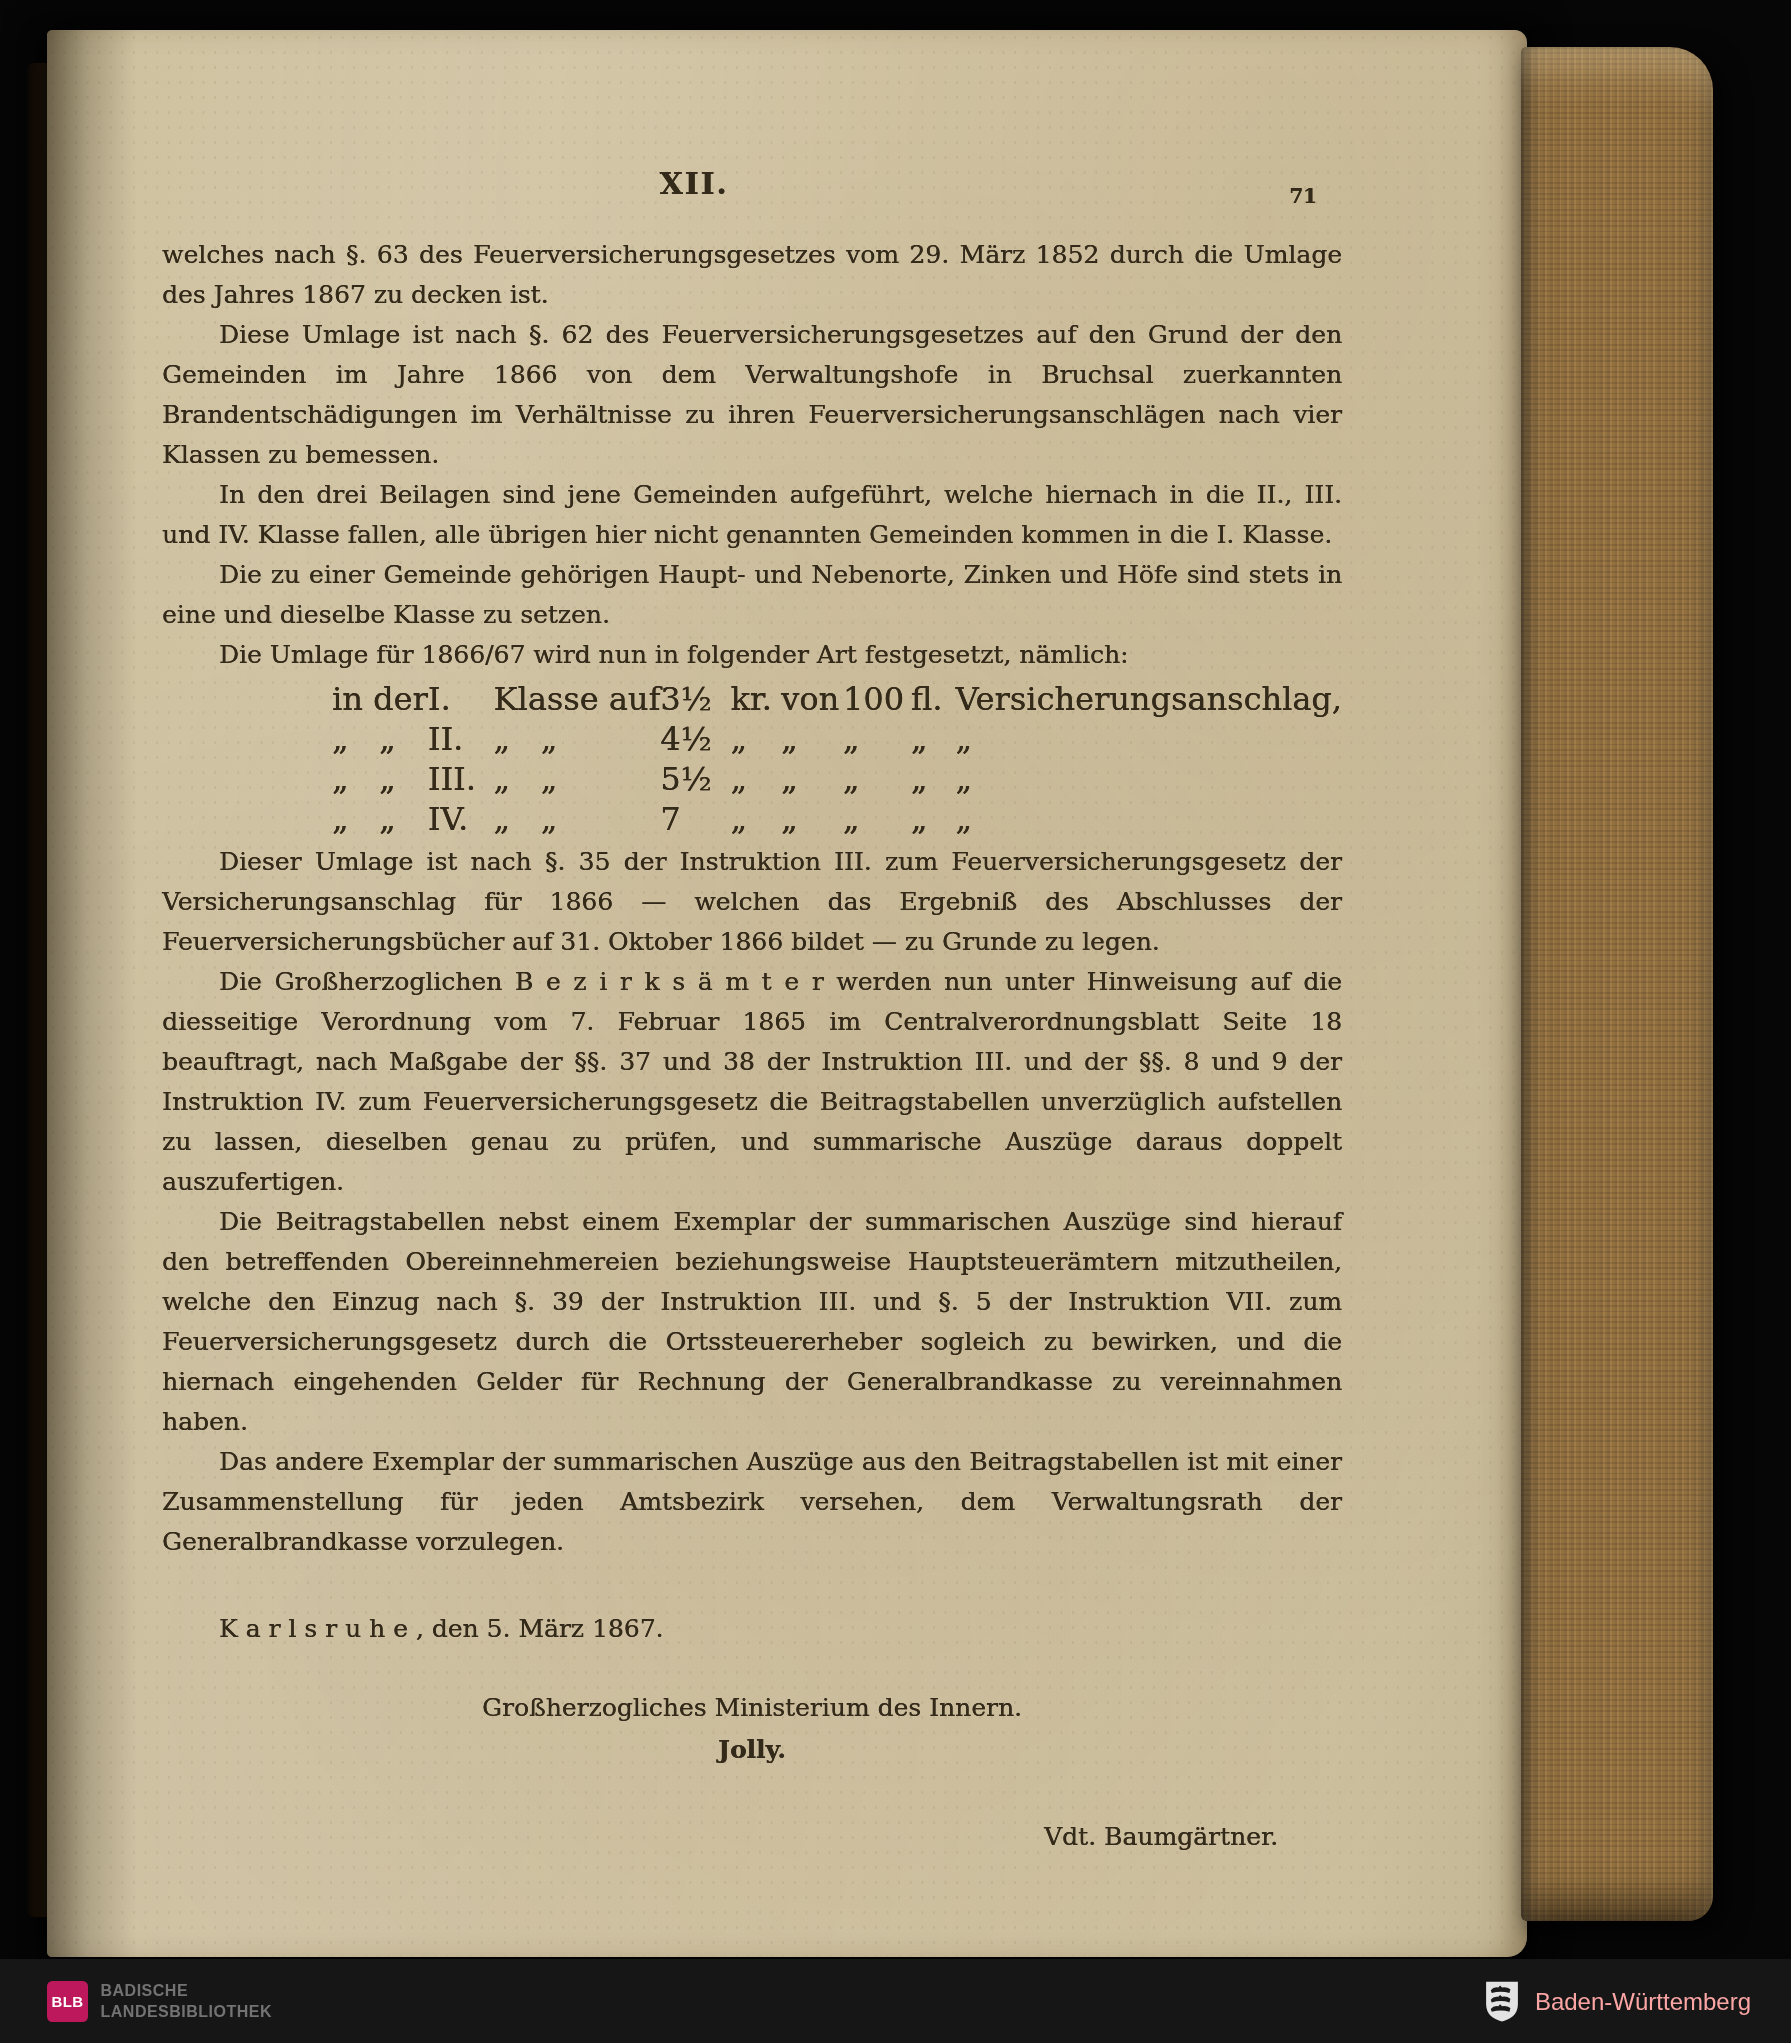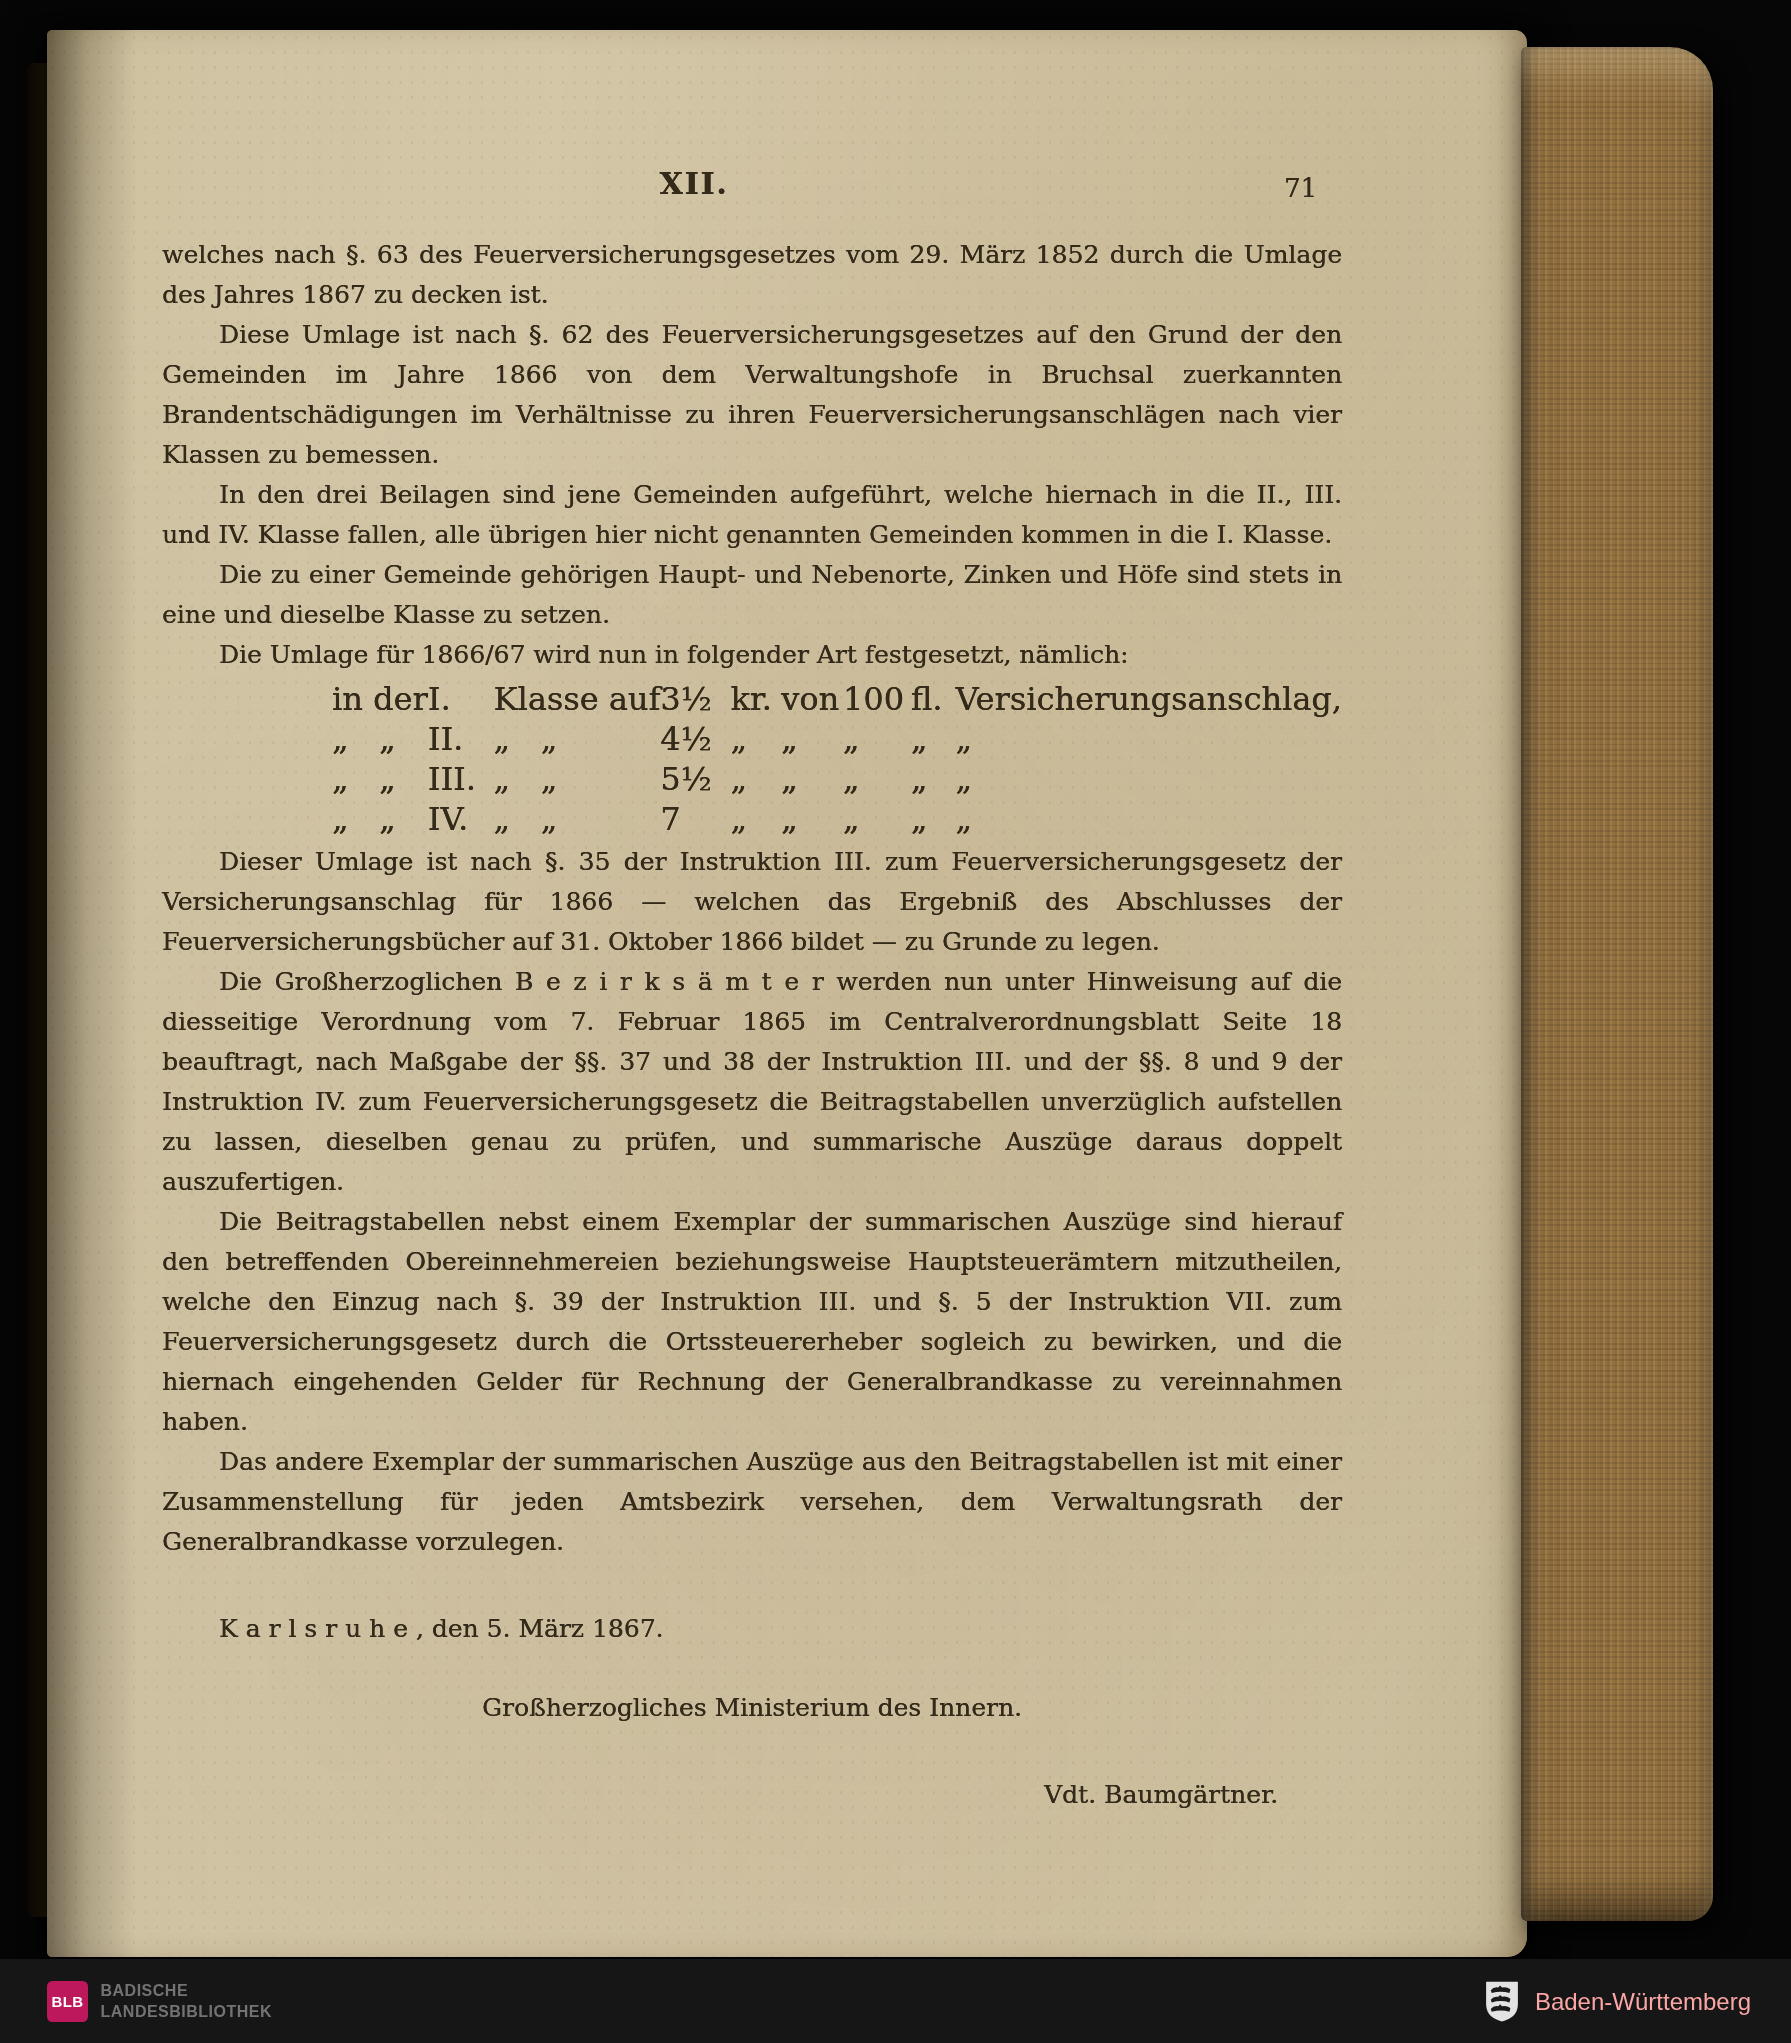--- a/index.html
+++ b/index.html
@@ -66,21 +66,21 @@
   .page-content {
     position:absolute; left:115px; top:134px; width:1180px;
     color:#342a1a; font-size:25px; line-height:40px; text-align:justify;
     text-shadow:0.3px 0 0 currentColor;
   }
   .header-row { position:relative; height:57px; margin-bottom:14.3px; }
   .chapter-title {
     position:absolute; left:0; right:116px; text-align:center;
     font-size:30px; font-weight:bold; letter-spacing:1.8px; text-indent:0;
   }
-  .page-number { position:absolute; right:25px; top:4px; font-size:26px; font-weight:normal; }
+  .page-number { position:absolute; right:25px; top:12px; font-size:20px; font-weight:bold; }
 
   .para { text-indent:57px; }
   .noindent { text-indent:0; }
 
   table.rates { border-collapse:collapse; margin:3.6px 0 3.6px 170px; }
   table.rates td {
     padding:0; text-align:left; white-space:nowrap;
     font-size:32px; line-height:40px;
   }
   table.rates td:nth-child(1){ width:94px; }
@@ -194,20 +194,21 @@
         </table>
 
         <p class="para">Dieser Umlage ist nach §. 35 der Instruktion III. zum Feuerversicherungsgesetz der Versicherungsanschlag für 1866 — welchen das Ergebniß des Abschlusses der Feuerversicherungsbücher auf 31. Oktober 1866 bildet — zu Grunde zu legen.</p>
         <p class="para">Die Großherzoglichen B e z i r k s ä m t e r werden nun unter Hinweisung auf die diesseitige Verordnung vom 7. Februar 1865 im Centralverordnungsblatt Seite 18 beauftragt, nach Maßgabe der §§. 37 und 38 der Instruktion III. und der §§. 8 und 9 der Instruktion IV. zum Feuerversicherungsgesetz die Beitragstabellen unverzüglich aufstellen zu lassen, dieselben genau zu prüfen, und summarische Auszüge daraus doppelt auszufertigen.</p>
         <p class="para">Die Beitragstabellen nebst einem Exemplar der summarischen Auszüge sind hierauf den betreffenden Obereinnehmereien beziehungsweise Hauptsteuerämtern mitzutheilen, welche den Einzug nach §. 39 der Instruktion III. und §. 5 der Instruktion VII. zum Feuerversicherungsgesetz durch die Ortssteuererheber sogleich zu bewirken, und die hiernach eingehenden Gelder für Rechnung der Generalbrandkasse zu vereinnahmen haben.</p>
         <p class="para">Das andere Exemplar der summarischen Auszüge aus den Beitragstabellen ist mit einer Zusammenstellung für jeden Amtsbezirk versehen, dem Verwaltungsrath der Generalbrandkasse vorzulegen.</p>
       </div>
 
       <p class="dateline">K a r l s r u h e ,  den 5. März 1867.</p>
       <p class="ministry">Großherzogliches Ministerium des Innern.</p>
+      <p class="minister">Jolly.</p>
       <p class="countersign">Vdt. Baumgärtner.</p>
 
     </div>
   </div>
 
   <div class="fore-edge"></div>
 
   <div class="footer-bar">
     <div class="blb-badge">BLB</div>
     <div class="library-name">

